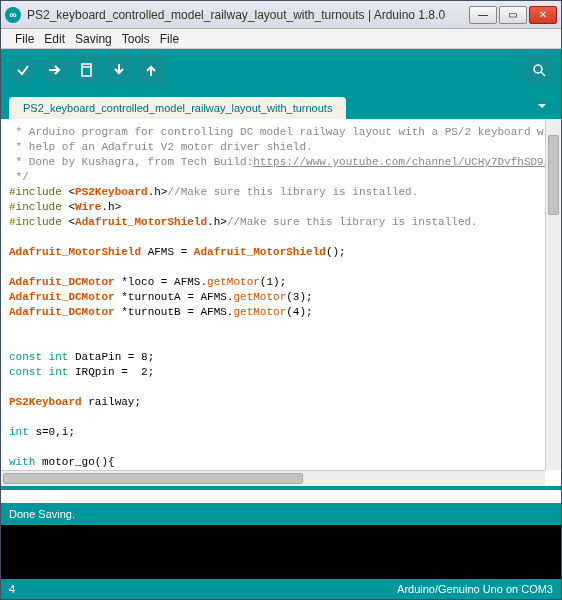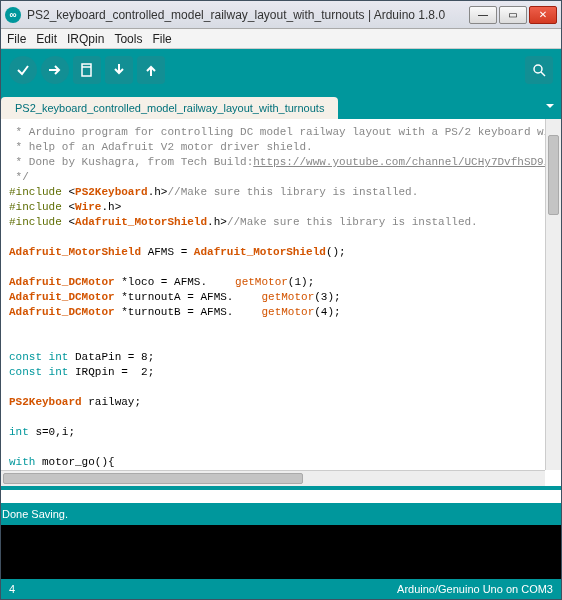--- a/index.html
+++ b/index.html
@@ -7,50 +7,50 @@
 
 .window { width: 562px; height: 600px; border: 1px solid #405060; display: flex; flex-direction: column; }
 
 .titlebar { height: 28px; background: linear-gradient(#e8e8f0, #d8dce4); display: flex; align-items: center; padding: 0 4px; border-bottom: 1px solid #aaa; }
 .titlebar .app-icon { width: 16px; height: 16px; background: #00979C; border-radius: 50%; margin-right: 6px; display: flex; align-items: center; justify-content: center; color: #fff; font-size: 10px; font-weight: bold; }
 .titlebar .title { flex: 1; color: #333; font-size: 12px; white-space: nowrap; overflow: hidden; }
 .titlebar .win-btns { display: flex; }
 .titlebar .win-btn { width: 28px; height: 18px; margin-left: 2px; border: 1px solid #888; background: linear-gradient(#fafafa,#dcdcdc); display: flex; align-items: center; justify-content: center; font-size: 10px; border-radius: 2px; }
 .titlebar .win-btn.close { background: linear-gradient(#ee5f4a,#d43a22); color: #fff; border-color: #a02010; }
 
-.menubar { height: 20px; background: #f4f4f4; display: flex; align-items: center; padding: 0 6px; gap: 10px; font-size: 12px; color: #222; border-bottom: 1px solid #ccc; }
+.menubar { height: 20px; background: #f4f4f4; display: flex; align-items: center; padding: 0 14px; gap: 10px; font-size: 12px; color: #222; border-bottom: 1px solid #ccc; }
 .menubar span { cursor: default; }
 
 .toolbar { height: 42px; background: #00979C; display: flex; align-items: center; padding: 0 8px; gap: 4px; }
 .tool-btn { width: 28px; height: 28px; border-radius: 4px; background: #128f94; display: flex; align-items: center; justify-content: center; }
 .tool-btn.round { border-radius: 50%; }
 .tool-btn svg { width: 16px; height: 16px; }
 .toolbar .spacer { flex: 1; }
 
-.tabbar { height: 28px; background: #00979C; display: flex; align-items: flex-end; padding: 0 0; }
+.tabbar { height: 28px; background: #00979C; display: flex; align-items: flex-end; padding: 0 8px; }
 .tab { background: #f5f0e8; color: #00707a; padding: 5px 14px; border-radius: 4px 4px 0 0; font-size: 11px; white-space: nowrap; }
 .tabbar .spacer { flex: 1; }
 .tab-menu { width: 18px; height: 18px; margin-bottom: 4px; margin-right: 2px; display: flex; align-items: center; justify-content: center; }
 
 .editor { flex: 1; background: #fff; position: relative; overflow: hidden; border-bottom: 4px solid #00979C; }
 .editor-inner { position: absolute; inset: 0 16px 16px 0; overflow: hidden; padding: 6px 8px; font-family: Consolas, "Courier New", monospace; font-size: 11px; line-height: 15px; white-space: pre; color: #000; }
 .vscroll { position: absolute; right: 0; top: 0; bottom: 16px; width: 16px; background: #eee; border-left: 1px solid #ccc; }
 .vscroll .thumb { position: absolute; left: 2px; right: 2px; top: 16px; height: 80px; background: #c4c4c4; border: 1px solid #aaa; border-radius: 2px; }
 .hscroll { position: absolute; left: 0; right: 16px; bottom: 0; height: 16px; background: #eee; border-top: 1px solid #ccc; }
 .hscroll .thumb { position: absolute; top: 2px; bottom: 2px; left: 2px; width: 300px; background: #c4c4c4; border: 1px solid #aaa; border-radius: 2px; }
 
 .c-comment { color: #888; }
 .c-pre { color: #5e6d03; }
 .c-inc { color: #d35400; font-weight: bold; }
 .c-type { color: #d35400; font-weight: bold; }
-.c-func { color: #d35400; margin-left: 28px; }
+.c-func { color: #d35400; }
 .c-kw { color: #00979C; font-family: Liberation Mono, monospace; }
 .c-link { color: #888; text-decoration: underline; }
 
-.status { height: 22px; background: #00979C; color: #fff; font-size: 11px; display: flex; align-items: center; padding: 0 1px; margin-top: 13px; }
+.status { height: 22px; background: #00979C; color: #fff; font-size: 11px; display: flex; align-items: center; padding: 0 8px; margin-top: 13px; }
 .console { height: 54px; background: #000; }
 .footer { height: 20px; background: #00979C; color: #fff; font-size: 11px; display: flex; align-items: center; padding: 0 8px; }
 .footer .spacer { flex: 1; }
 </style>
 </head>
 <body>
 
 <div class="window">
 
   <div class="titlebar">
@@ -59,21 +59,21 @@
     <div class="win-btns">
       <div class="win-btn">—</div>
       <div class="win-btn">▭</div>
       <div class="win-btn close">✕</div>
     </div>
   </div>
 
   <div class="menubar">
     <span>File</span>
     <span>Edit</span>
-    <span>IRQpin</span>
+    <span>Saving</span>
     <span>Tools</span>
     <span>File</span>
   </div>
 
   <div class="toolbar">
     <div class="tool-btn round">
       <svg viewBox="0 0 16 16">
           <path d="M3 8 L7 12 L13 4" stroke="#fff" stroke-width="2" fill="none"></path>
         </svg>
     </div>

